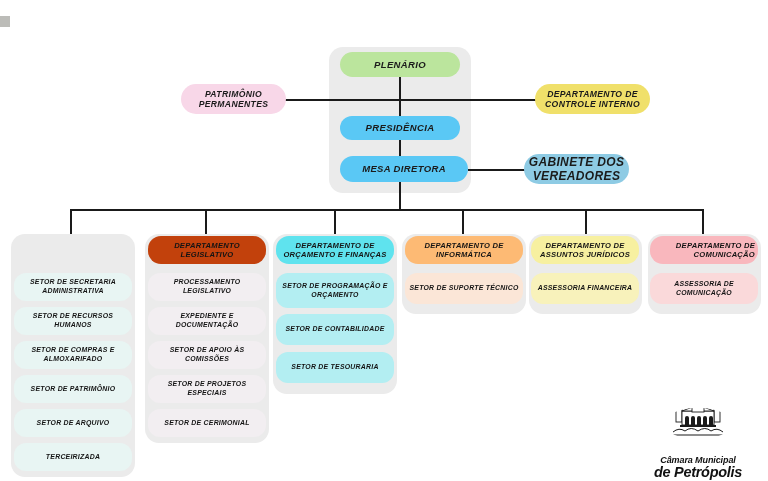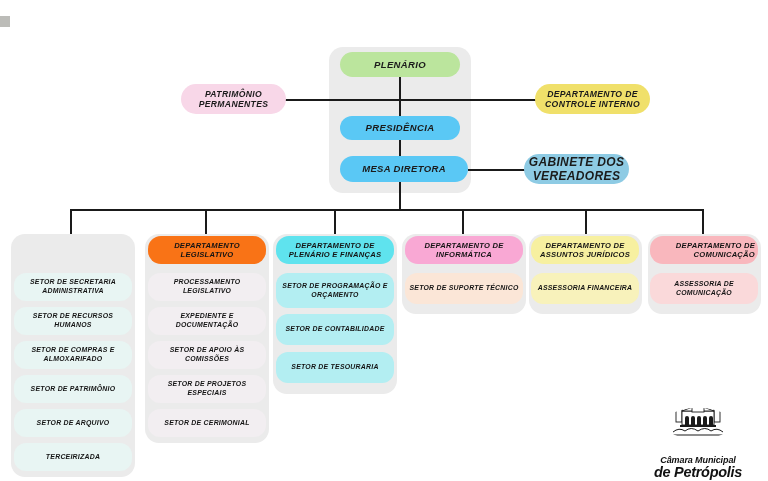--- a/index.html
+++ b/index.html
@@ -214,55 +214,55 @@
     <span>SETOR DE PATRIMÔNIO</span>
   </div>
   <div class="sub-item" style="left:14px; top:393px; width:118px; height:28px; background:#e8f5f3;">
     <span>SETOR DE ARQUIVO</span>
   </div>
   <div class="sub-item" style="left:14px; top:427px; width:118px; height:28px; background:#e8f5f3;">
     <span>TERCEIRIZADA</span>
   </div>
 
   <div class="col-group" style="left:145px; top:218px; width:124px; height:209px;"></div>
-  <div class="dept-head" style="left:148px; top:220px; width:118px; height:28px; background:#f97316;">
+  <div class="dept-head" style="left:148px; top:220px; width:118px; height:28px; background:#c2410c;">
     <span>DEPARTAMENTO LEGISLATIVO</span>
   </div>
   <div class="sub-item" style="left:148px; top:257px; width:118px; height:28px; background:#f2eef1;">
     <span>PROCESSAMENTO LEGISLATIVO</span>
   </div>
   <div class="sub-item" style="left:148px; top:291px; width:118px; height:28px; background:#f2eef1;">
     <span>EXPEDIENTE E DOCUMENTAÇÃO</span>
   </div>
   <div class="sub-item" style="left:148px; top:325px; width:118px; height:28px; background:#f2eef1;">
     <span>SETOR DE APOIO ÀS COMISSÕES</span>
   </div>
   <div class="sub-item" style="left:148px; top:359px; width:118px; height:28px; background:#f2eef1;">
     <span>SETOR DE PROJETOS ESPECIAIS</span>
   </div>
   <div class="sub-item" style="left:148px; top:393px; width:118px; height:28px; background:#f2eef1;">
     <span>SETOR DE CERIMONIAL</span>
   </div>
 
   <div class="col-group" style="left:273px; top:218px; width:124px; height:160px;"></div>
   <div class="dept-head" style="left:276px; top:220px; width:118px; height:28px; background:#5fe3ee;">
-    <span>DEPARTAMENTO DE PLENÁRIO E FINANÇAS</span>
+    <span>DEPARTAMENTO DE ORÇAMENTO E FINANÇAS</span>
   </div>
   <div class="sub-item" style="left:276px; top:257px; width:118px; height:35px; background:#b3eef2;">
     <span>SETOR DE PROGRAMAÇÃO E ORÇAMENTO</span>
   </div>
   <div class="sub-item" style="left:276px; top:298px; width:118px; height:31px; background:#b3eef2;">
     <span>SETOR DE CONTABILIDADE</span>
   </div>
   <div class="sub-item" style="left:276px; top:336px; width:118px; height:31px; background:#b3eef2;">
     <span>SETOR DE TESOURARIA</span>
   </div>
 
   <div class="col-group" style="left:402px; top:218px; width:124px; height:80px;"></div>
-  <div class="dept-head" style="left:405px; top:220px; width:118px; height:28px; background:#f9a8d4;">
+  <div class="dept-head" style="left:405px; top:220px; width:118px; height:28px; background:#fdba74;">
     <span>DEPARTAMENTO DE INFORMÁTICA</span>
   </div>
   <div class="sub-item" style="left:405px; top:257px; width:118px; height:31px; background:#fbe6d7;">
     <span>SETOR DE SUPORTE TÉCNICO</span>
   </div>
 
   <div class="col-group" style="left:529px; top:218px; width:113px; height:80px;"></div>
   <div class="dept-head" style="left:531px; top:220px; width:108px; height:28px; background:#f7f0a0;text-align:center;">
     <span>DEPARTAMENTO DE ASSUNTOS JURÍDICOS</span>
   </div>

